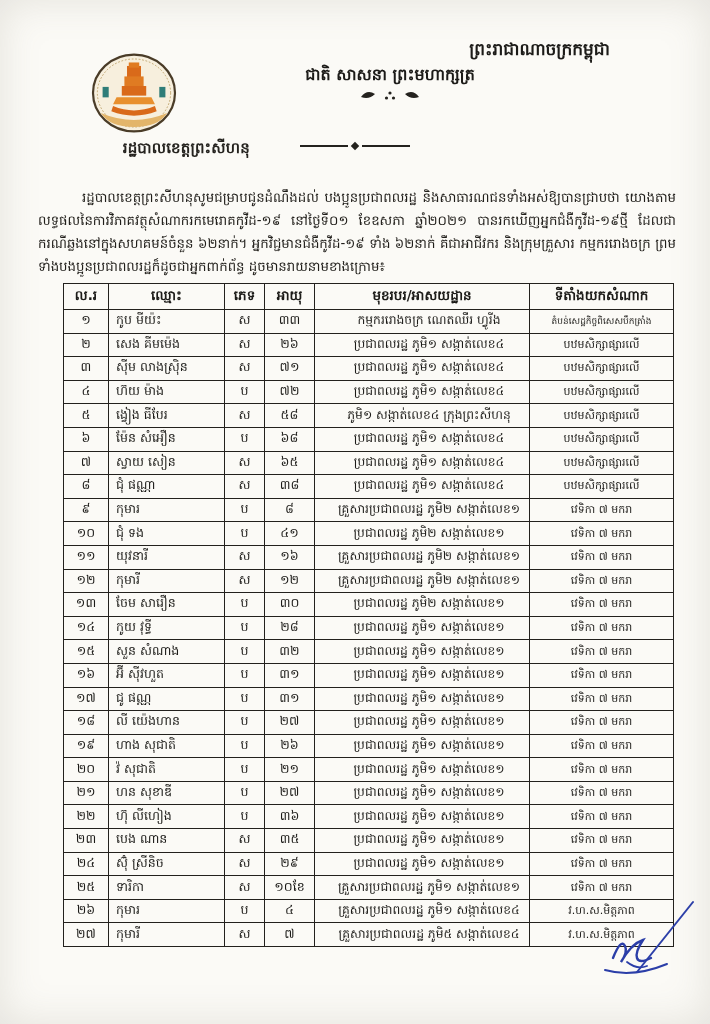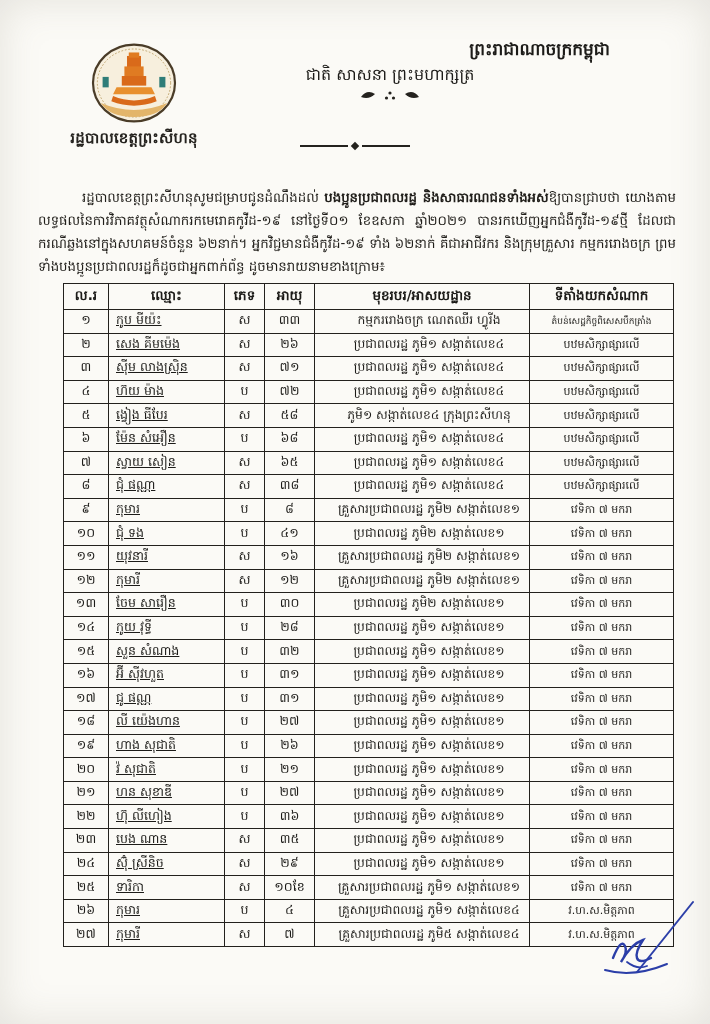--- a/index.html
+++ b/index.html
@@ -13,43 +13,43 @@
     width: 710px;
     height: 1024px;
     background: #fbfaf6;
     color: #1c1b18;
     overflow: hidden;
     box-shadow: inset 0 0 40px rgba(120,115,100,0.18);
   }
   
   .emblem-wrap {
     position: absolute;
-    top: 42px; left: 18px;
+    top: 52px; left: 18px;
     width: 232px;
-    text-align: center;
+    text-align: right;
   }
   .emblem-circle {
     width: 88px; height: 82px;
     margin: 0 auto;
     display: block;
   }
   .admin-name {
     margin-top: 4px;
     font-size: 15px;
     font-weight: bold;
     color: #25231f;
     letter-spacing: 0.2px;
   }
   .center-head {
     position: absolute;
     top: 36px; left: 170px; right: 100px;
     text-align: center;
   }
   .kingdom-line { font-size: 17px; font-weight: bold; line-height: 26px; text-align: right; }
-  .motto-line   { font-size: 16px; font-weight: normal; line-height: 25px; }
+  .motto-line   { font-size: 16px; font-weight: bold; line-height: 25px; }
   .ornament {
     margin: 2px auto 0;
     width: 70px; height: 14px;
     display: flex; align-items: center; justify-content: center;
   }
   
   .doc-title-wrap {
     position: absolute;
     top: 140px; left: 0; right: 0;
     text-align: center;
@@ -67,21 +67,21 @@
   
   .body-par {
     position: absolute;
     top: 186px; left: 38px; right: 34px;
     font-size: 13.3px;
     line-height: 23px;
     text-align: justify;
     text-indent: 44px;
     color: #201e1a;
   }
-  .body-par .bold { font-weight: bold; }
+  .body-par .bold { font-weight: normal; }
   
   .case-table {
     position: absolute;
     top: 283px; left: 63px;
     width: 610px;
     border-collapse: collapse;
     table-layout: fixed;
   }
   .case-table th, .case-table td {
     border: 1.4px solid #23211d;
@@ -95,21 +95,21 @@
     font-weight: bold;
     text-align: center;
     padding: 1px 2px;
   }
   .case-table td {
     height: 23.6px;
     font-size: 12.6px;
     text-align: center;
     padding: 0 3px;
   }
-  .case-table td.cell-name { text-align: left; padding-left: 7px; text-decoration: underline; }
+  .case-table td.cell-name { text-align: left; padding-left: 7px; }
   .case-table td.cell-occ  { font-size: 12.3px; padding-left: 17px; }
   .case-table td.cell-site { font-size: 11px; }
   .case-table td.site-small { font-size: 9px; }
   
   .signature {
     position: absolute;
     top: 900px; left: 575px;
     width: 130px; height: 110px;
   }
 </style>

